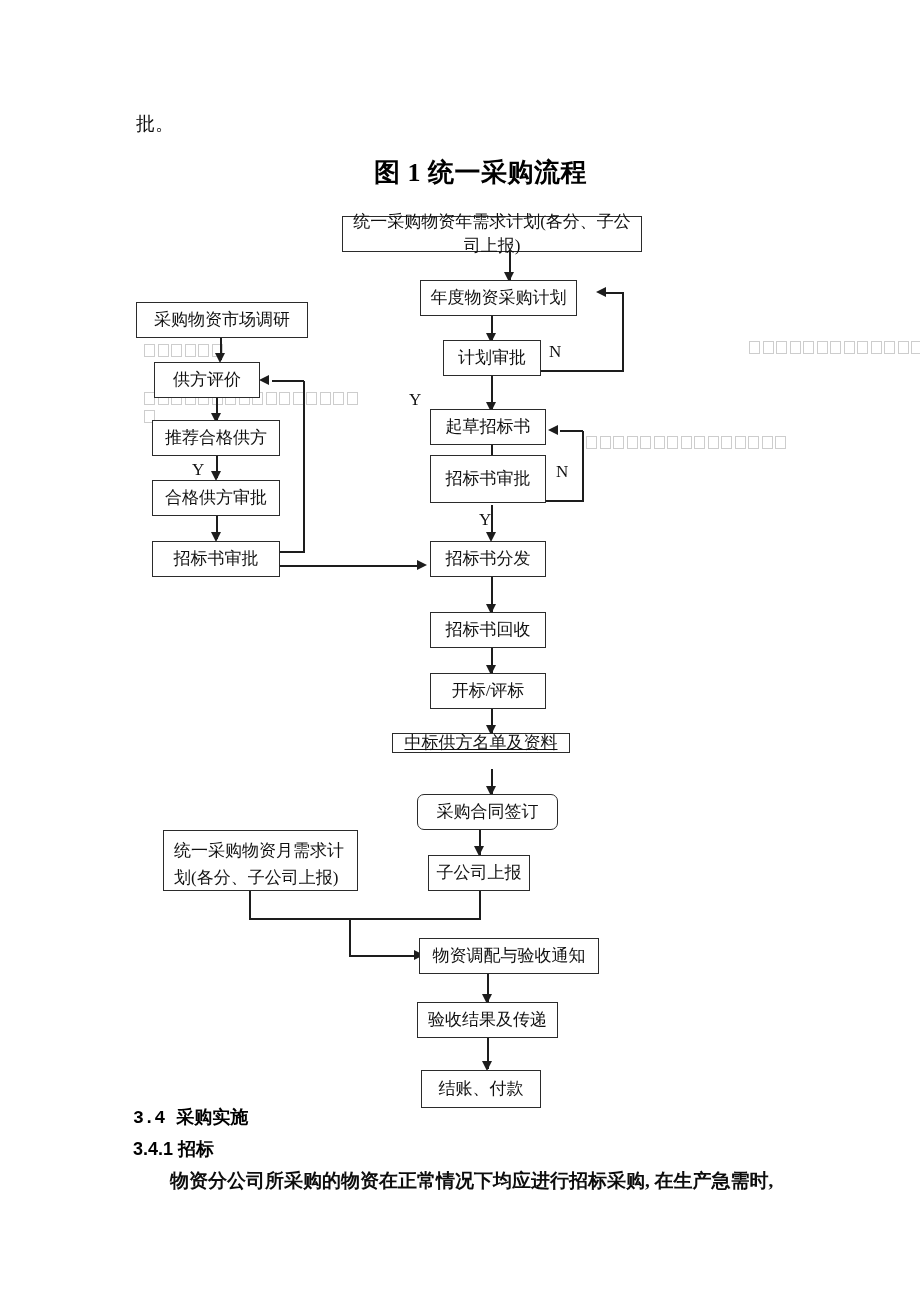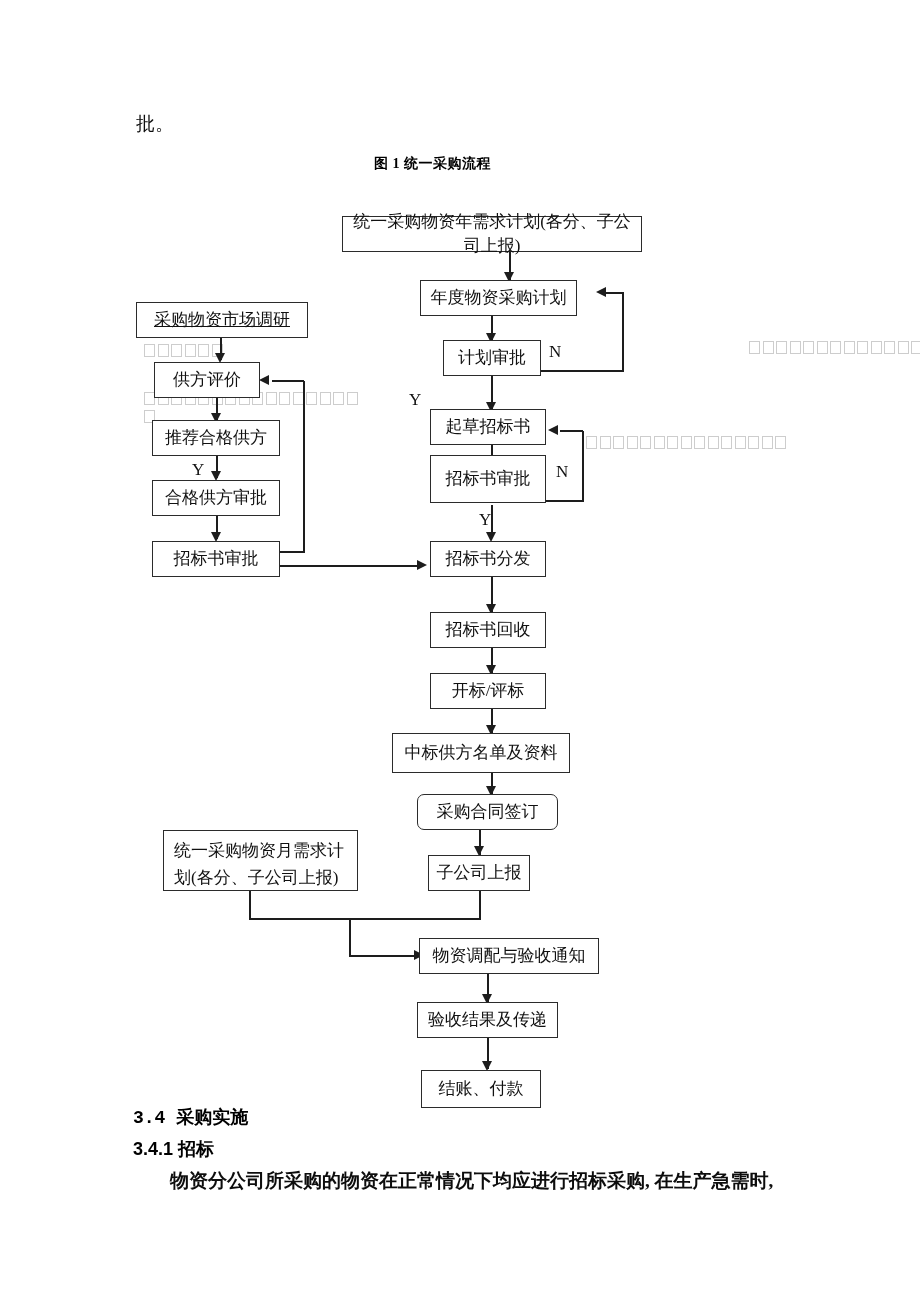--- a/index.html
+++ b/index.html
@@ -22,21 +22,21 @@
   
   .para {
     position: absolute;
     font-size: 19px;
     line-height: 26px;
     color: #0d0d0d;
     white-space: nowrap;
   }
   .fig-title {
     position: absolute;
-    font-size: 14px;
+    font-size: 26px;
     font-weight: bold;
     letter-spacing: 0.5px;
     color: #000;
     white-space: nowrap;
   }
   .heading {
     position: absolute;
     font-size: 18px;
     font-weight: bold;
     color: #000;
@@ -247,33 +247,33 @@
   <div class="box" style="left:430px; top:612px; width:116px; height:36px;">招标书回收</div>
 
   <div class="ln vl" style="left:491px; top:648px; height:25px;"></div>
   <div class="arrow-d" style="left:486px; top:665px;"></div>
 
   <div class="box" style="left:430px; top:673px; width:116px; height:36px;">开标/评标</div>
 
   <div class="ln vl" style="left:491px; top:709px; height:24px;"></div>
   <div class="arrow-d" style="left:486px; top:725px;"></div>
 
-  <div class="box" style="left:392px; top:733px; width:178px; height:40px;">中标供方名单及资料</div>
+  <div class="box" style="left:392px; top:733px; width:178px; height:20px;text-decoration:underline;">中标供方名单及资料</div>
 
   <div class="ln vl" style="left:491px; top:769px; height:25px;"></div>
   <div class="arrow-d" style="left:486px; top:786px;"></div>
 
   <div class="box" style="left:417px; top:794px; width:141px; height:36px;border-radius:7px;">采购合同签订</div>
 
   <div class="ln vl" style="left:479px; top:830px; height:25px;"></div>
   <div class="arrow-d" style="left:474px; top:846px;"></div>
 
   <div class="box" style="left:428px; top:855px; width:102px; height:36px;">子公司上报</div>
 
-  <div class="box" style="left:136px; top:302px; width:172px; height:36px;text-decoration:underline;">采购物资市场调研</div>
+  <div class="box" style="left:136px; top:302px; width:172px; height:36px;">采购物资市场调研</div>
 
   <div class="ln vl" style="left:220px; top:338px; height:22px;"></div>
   <div class="arrow-d" style="left:215px; top:353px;"></div>
 
   <div class="box" style="left:154px; top:362px; width:106px; height:36px;">供方评价</div>
 
   <div class="ln vl" style="left:216px; top:398px; height:22px;"></div>
   <div class="arrow-d" style="left:211px; top:413px;"></div>
 
   <div class="box" style="left:152px; top:420px; width:128px; height:36px;">推荐合格供方</div>

